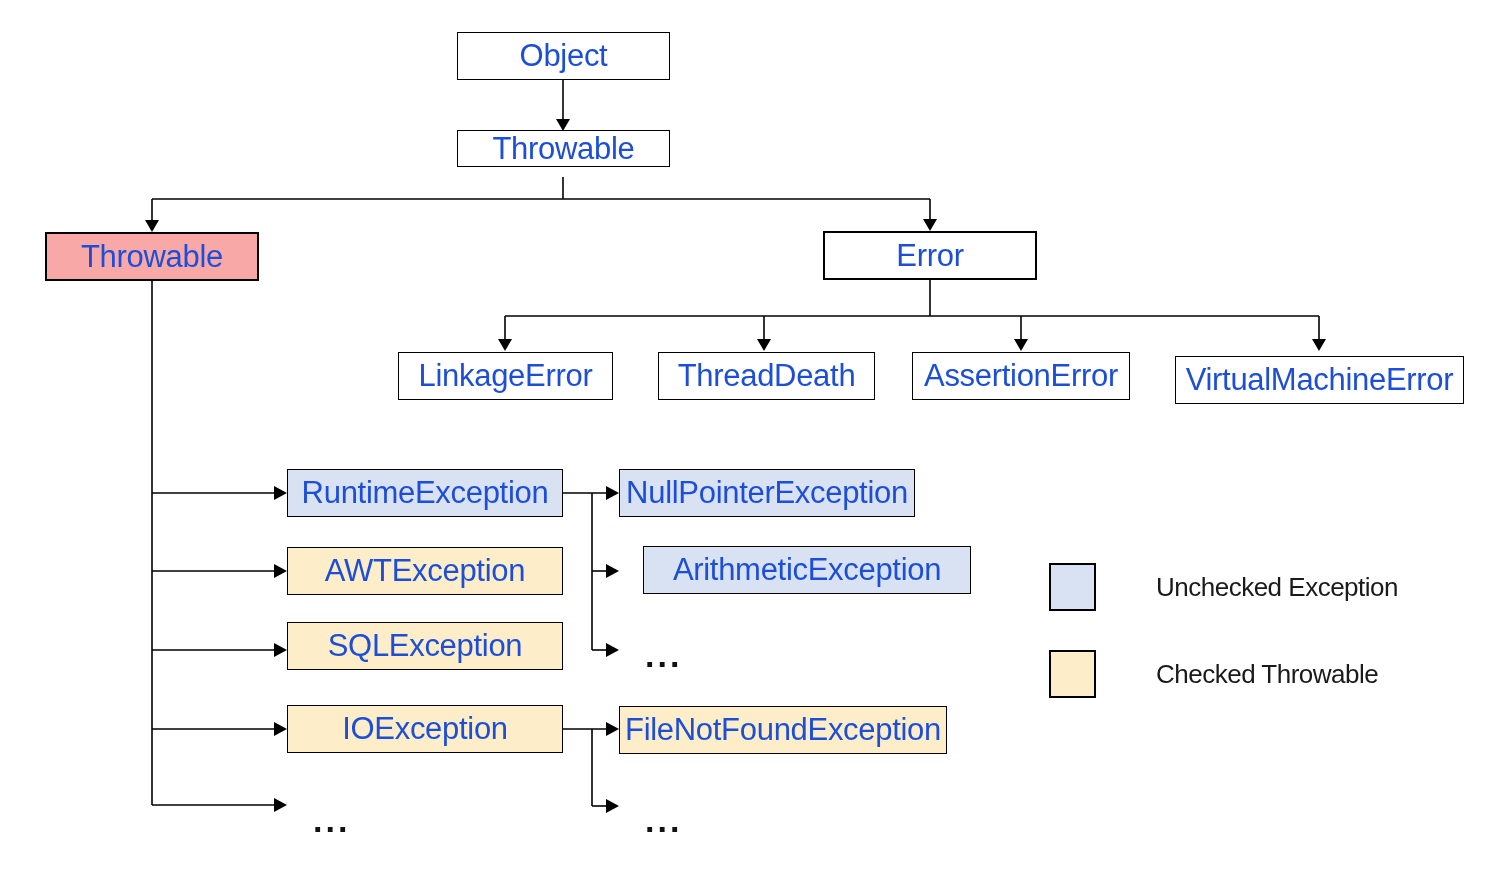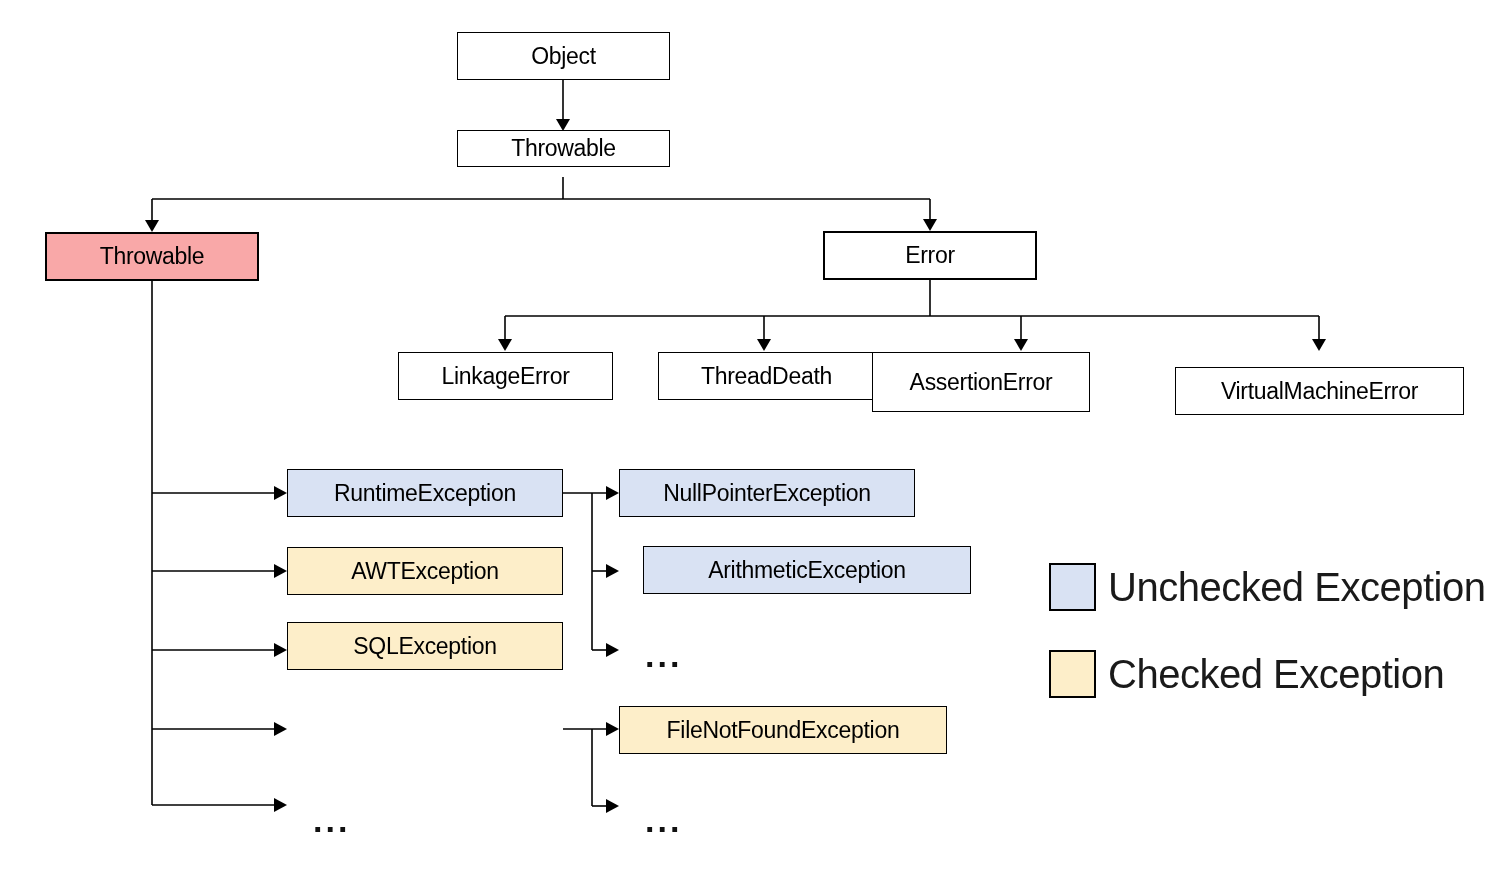--- a/index.html
+++ b/index.html
@@ -10,22 +10,22 @@
     font-family:"Liberation Sans","DejaVu Sans",sans-serif;
     overflow:hidden;
   }
   .wires{position:absolute;left:0;top:0;width:1500px;height:870px;}
   .node{
     position:absolute;
     box-sizing:border-box;
     display:flex;align-items:center;justify-content:center;
     background:#ffffff;
     border:1.6px solid #000000;
-    font-size:23px;
-    color:#000000;
+    font-size:31px;
+    color:#1d4ed8;
     white-space:nowrap;
     letter-spacing:-0.3px;
   }
   .node.pink{background:#F9A8A8;border-width:2.4px;}
   .node.thick{border-width:2px;}
   .node.blue{background:#D9E2F3;}
   .node.yellow{background:#FDEEC9;text-align:right;}
   .ellipsis{
     position:absolute;
     font-size:34px;font-weight:700;color:#111111;
@@ -37,24 +37,25 @@
     box-sizing:border-box;
     width:47px;height:48px;
     border:2px solid #000000;
   }
   .swatch.blue{background:#D9E2F3;}
   .swatch.yellow{background:#FDEEC9;}
   .legend-label{
     position:absolute;
     height:48px;
     display:flex;align-items:center;
-    font-size:40px;
+    font-size:26px;
     color:#1a1a1a;
     letter-spacing:-0.5px;
     white-space:nowrap;
+    margin-left:48px;
   }
 </style>
 </head>
 <body>
 
 <div class="canvas">
 
   <svg class="wires" viewBox="0 0 1500 870">
     <g stroke="#000000" stroke-width="1.6" fill="#000000">
 
@@ -124,42 +125,43 @@
   <div class="node" style="left:457px;top:130px;width:213px;height:37px">Throwable</div>
 
   <div class="node pink" style="left:45px;top:232px;width:214px;height:49px">Throwable</div>
 
   <div class="node thick" style="left:823px;top:231px;width:214px;height:49px">Error</div>
 
   <div class="node" style="left:398px;top:352px;width:215px;height:48px">LinkageError</div>
 
   <div class="node" style="left:658px;top:352px;width:217px;height:48px">ThreadDeath</div>
 
-  <div class="node" style="left:872px;top:352px;width:218px;height:60px">AssertionError</div>
+  <div class="node" style="left:912px;top:352px;width:218px;height:48px">AssertionError</div>
 
-  <div class="node" style="left:1175px;top:367px;width:289px;height:48px">VirtualMachineError</div>
+  <div class="node" style="left:1175px;top:356px;width:289px;height:48px">VirtualMachineError</div>
 
   <div class="node blue" style="left:287px;top:469px;width:276px;height:48px">RuntimeException</div>
 
   <div class="node yellow" style="left:287px;top:547px;width:276px;height:48px">AWTException</div>
 
   <div class="node yellow" style="left:287px;top:622px;width:276px;height:48px">SQLException</div>
 
+  <div class="node yellow" style="left:287px;top:705px;width:276px;height:48px">IOException</div>
 
   <div class="node blue" style="left:619px;top:469px;width:296px;height:48px">NullPointerException</div>
 
   <div class="node blue" style="left:643px;top:546px;width:328px;height:48px">ArithmeticException</div>
 
   <div class="node yellow" style="left:619px;top:706px;width:328px;height:48px">FileNotFoundException</div>
 
   <div class="ellipsis" style="left:645px;top:638px;">...</div>
 
   <div class="ellipsis" style="left:313px;top:803px;">...</div>
 
   <div class="ellipsis" style="left:645px;top:803px;">...</div>
 
   <div class="swatch blue" style="left:1049px;top:563px;"></div>
   <div class="legend-label" style="left:1108px;top:563px;">Unchecked Exception</div>
 
   <div class="swatch yellow" style="left:1049px;top:650px;"></div>
-  <div class="legend-label" style="left:1108px;top:650px;">Checked Exception</div>
+  <div class="legend-label" style="left:1108px;top:650px;">Checked Throwable</div>
 
 </div>
 
 </body></html>

